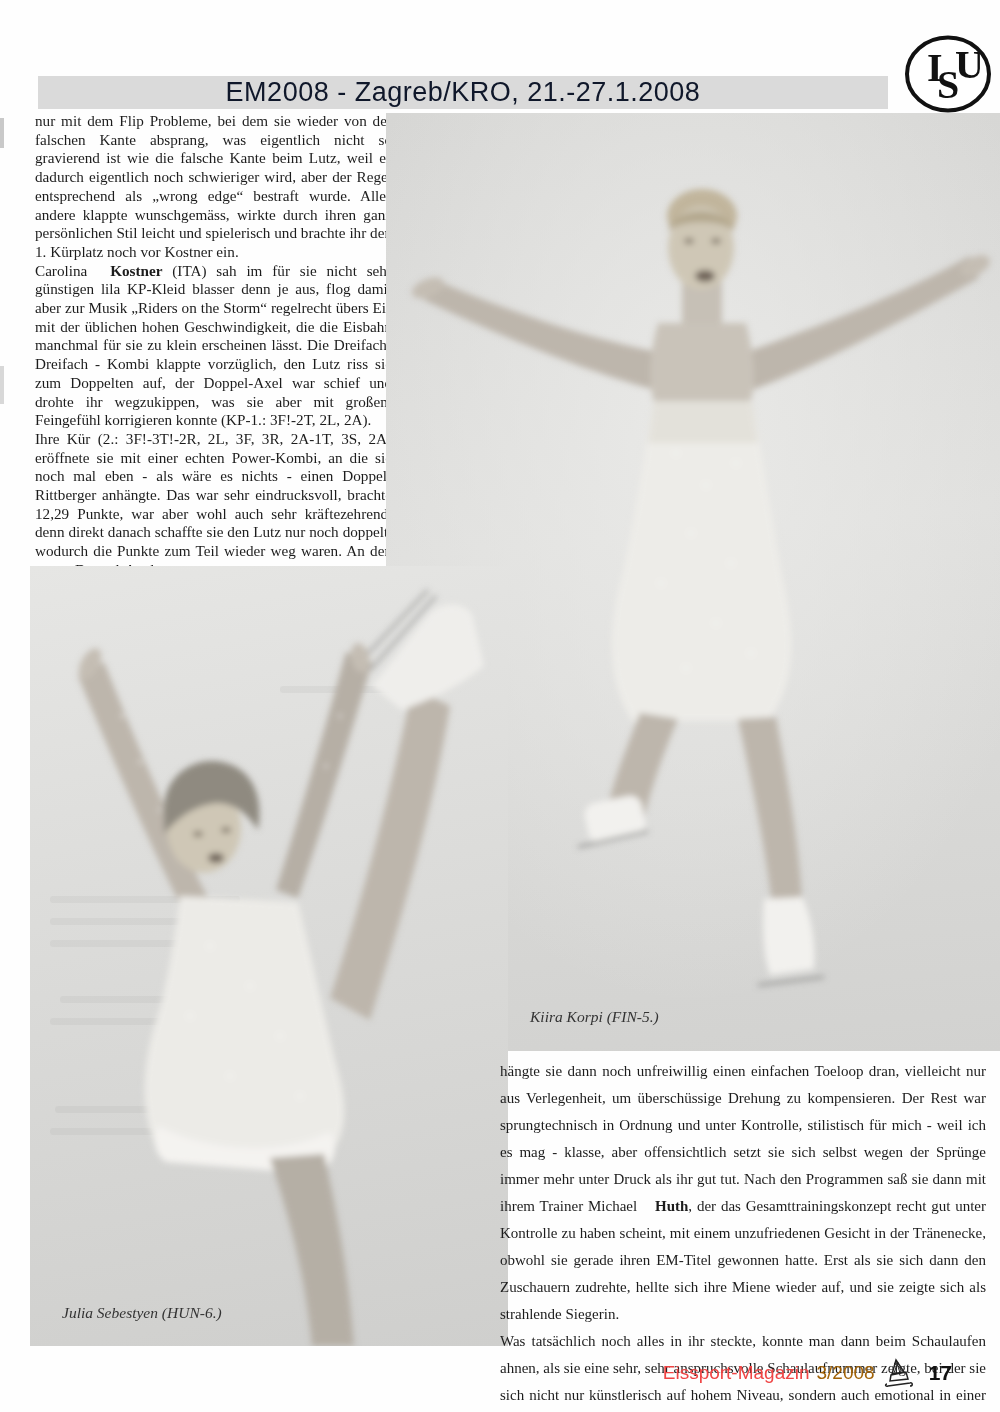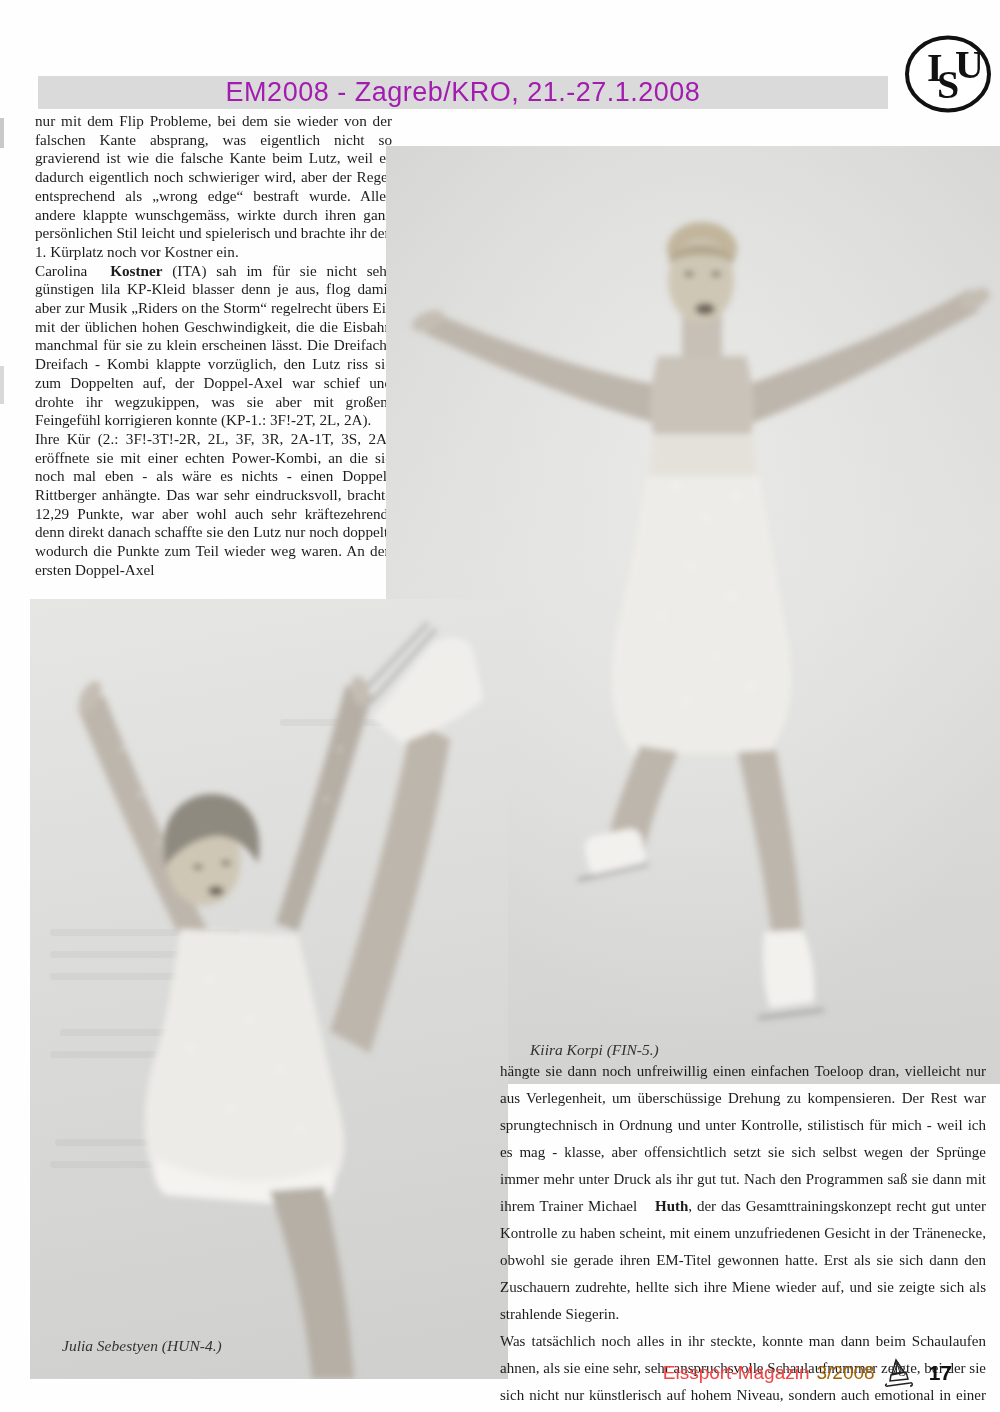--- a/index.html
+++ b/index.html
@@ -2,38 +2,38 @@
 <html lang="de"><head>
 <meta charset="utf-8">
 <style>
   html,body{margin:0;padding:0;background:#ffffff;}
   #page{position:relative;width:1000px;height:1412px;background:#fefefe;overflow:hidden;
         font-family:"Liberation Serif", serif;color:#1c1c1c;}
 
   
   .header-bar{position:absolute;left:38px;top:76px;width:850px;height:33px;background:#dadada;
               display:flex;align-items:center;justify-content:center;}
-  .header-title{font-family:"Liberation Sans", sans-serif;font-size:27px;color:#a21caf;
+  .header-title{font-family:"Liberation Sans", sans-serif;font-size:27px;color:#0f172a;
                 letter-spacing:.5px;white-space:nowrap;}
   .isu-logo{position:absolute;left:903px;top:34px;width:90px;height:80px;}
 
   
   .artifact{position:absolute;background:#c9c9c9;}
 
   
   .col{position:absolute;text-align:justify;hyphens:none;}
   .col p{margin:0;}
   .col-left{left:35px;top:112px;width:357px;font-size:15.2px;line-height:18.7px;}
   .col-right{left:500px;top:1058px;width:486px;font-size:15px;line-height:27px;}
   .bold{font-weight:bold;margin-left:13px;}
   .end-box{display:inline-block;width:10px;height:10px;border:2px solid #222;
            margin-left:10px;vertical-align:baseline;}
 
   
-  .photo{position:absolute;overflow:hidden;margin-top:33px;}
+  .photo{position:absolute;overflow:hidden;}
   .photo-right{left:386px;top:113px;width:614px;height:938px;
                background:linear-gradient(175deg,#d6d6d4 0%,#dfdfdd 45%,#d2d2d0 100%);}
   .photo-left{left:30px;top:566px;width:478px;height:780px;
               background:linear-gradient(170deg,#e6e6e4 0%,#dadad8 50%,#cfcfcd 100%);}
   .photo svg{position:absolute;left:0;top:0;}
   .caption{position:absolute;font-style:italic;font-size:15.5px;color:#333;white-space:nowrap;}
   .caption-kiira{left:144px;top:895px;}
   .caption-julia{left:32px;top:738px;}
 
   
@@ -180,21 +180,21 @@
             <circle cx="220" cy="420" r="1.6"></circle>
             <circle cx="160" cy="450" r="1.6"></circle>
           <circle cx="250" cy="470" r="1.6"></circle>
             <circle cx="200" cy="510" r="1.6"></circle>
             <circle cx="270" cy="530" r="1.6"></circle>
         </g>
 
         <path d="M 240 592 C 262 660 276 716 282 780 L 324 780 C 318 700 306 642 294 588 Z" fill="#b5afa5"></path>
       </g>
     </svg>
-    <span class="caption caption-julia">Julia Sebestyen (HUN-4.)</span>
+    <span class="caption caption-julia">Julia Sebestyen (HUN-6.)</span>
   </div>
 
   <div class="col col-right">
       <p><span>hängte sie dann noch unfreiwillig einen einfachen Toeloop dran, vielleicht nur aus Verlegenheit, um überschüssige Drehung zu kompensieren. Der Rest war sprungtechnisch in Ordnung und unter Kontrolle, stilistisch für mich - weil ich es mag - klasse, aber offensichtlich setzt sie sich selbst wegen der Sprünge immer mehr unter Druck als ihr gut tut. Nach den Programmen saß sie dann mit ihrem Trainer Michael </span><span class="bold">Huth</span><span>, der das Gesamttrainingskonzept recht gut unter Kontrolle zu haben scheint, mit einem unzufriedenen Gesicht in der Tränenecke, obwohl sie gerade ihren EM-Titel gewonnen hatte. Erst als sie sich dann den Zuschauern zudrehte, hellte sich ihre Miene wieder auf, und sie zeigte sich als strahlende Siegerin.</span></p>
       <p><span>Was tatsächlich noch alles in ihr steckte, konnte man dann beim Schaulaufen ahnen, als sie eine sehr, sehr anspruchsvolle Schaulaufnummer zeigte, bei der sie sich nicht nur künstlerisch auf hohem Niveau, sondern auch emotional in einer ungewohnt extrovertierten Art als junge Frau offenbarte, die nicht nur eisläuferisch sehr gut und ausdrucksvoll, sondern auch total emotional und verführerisch sein konnte (1.).</span><span class="end-box"></span></p>
     </div>
 
   <div class="footer">
     <span class="mag">Eissport-Magazin</span>
     <span class="issue">3/2008</span>

